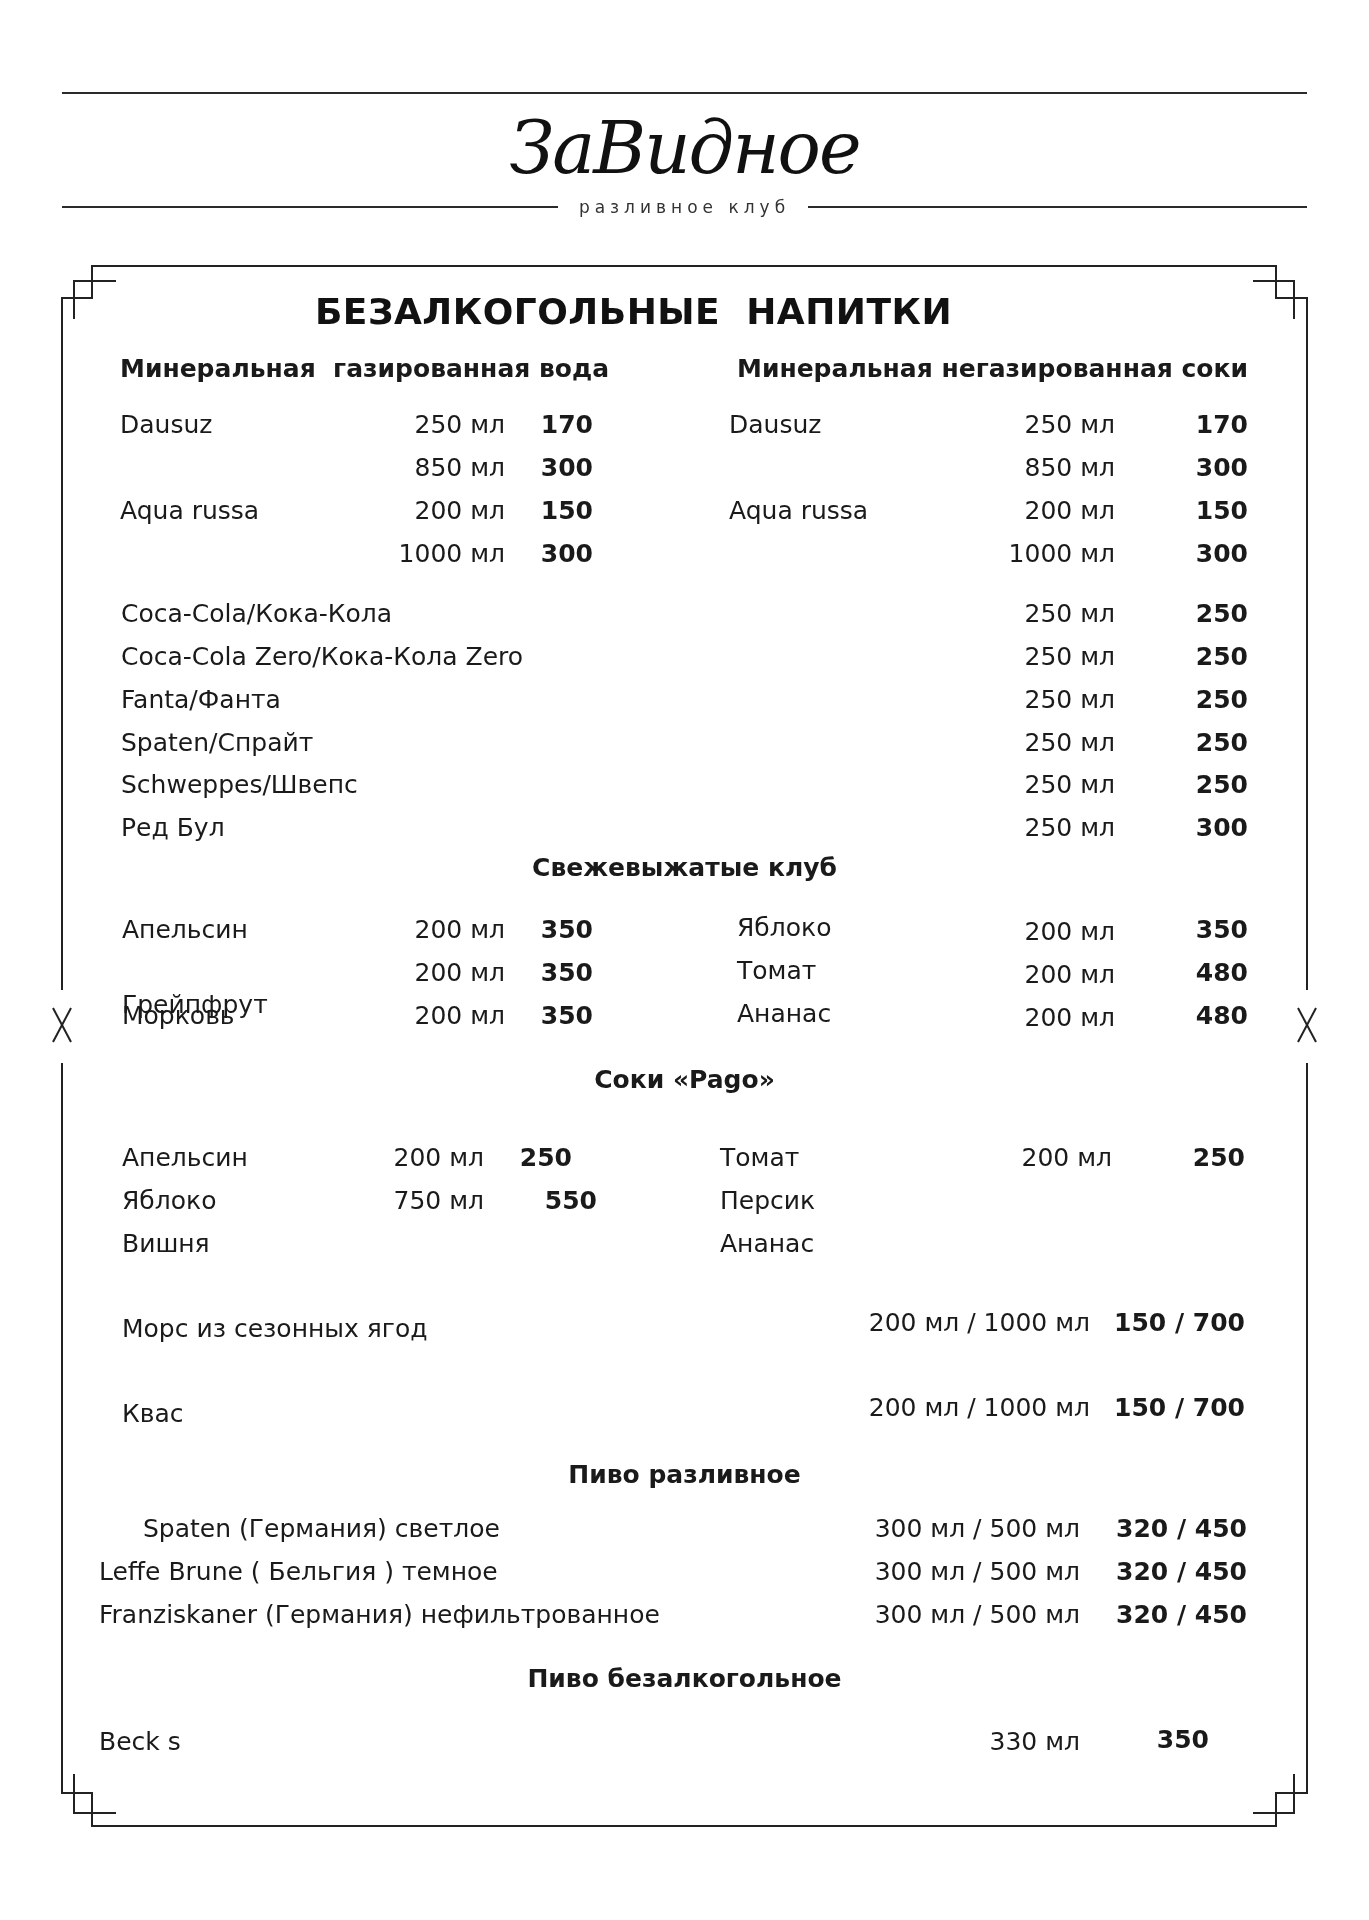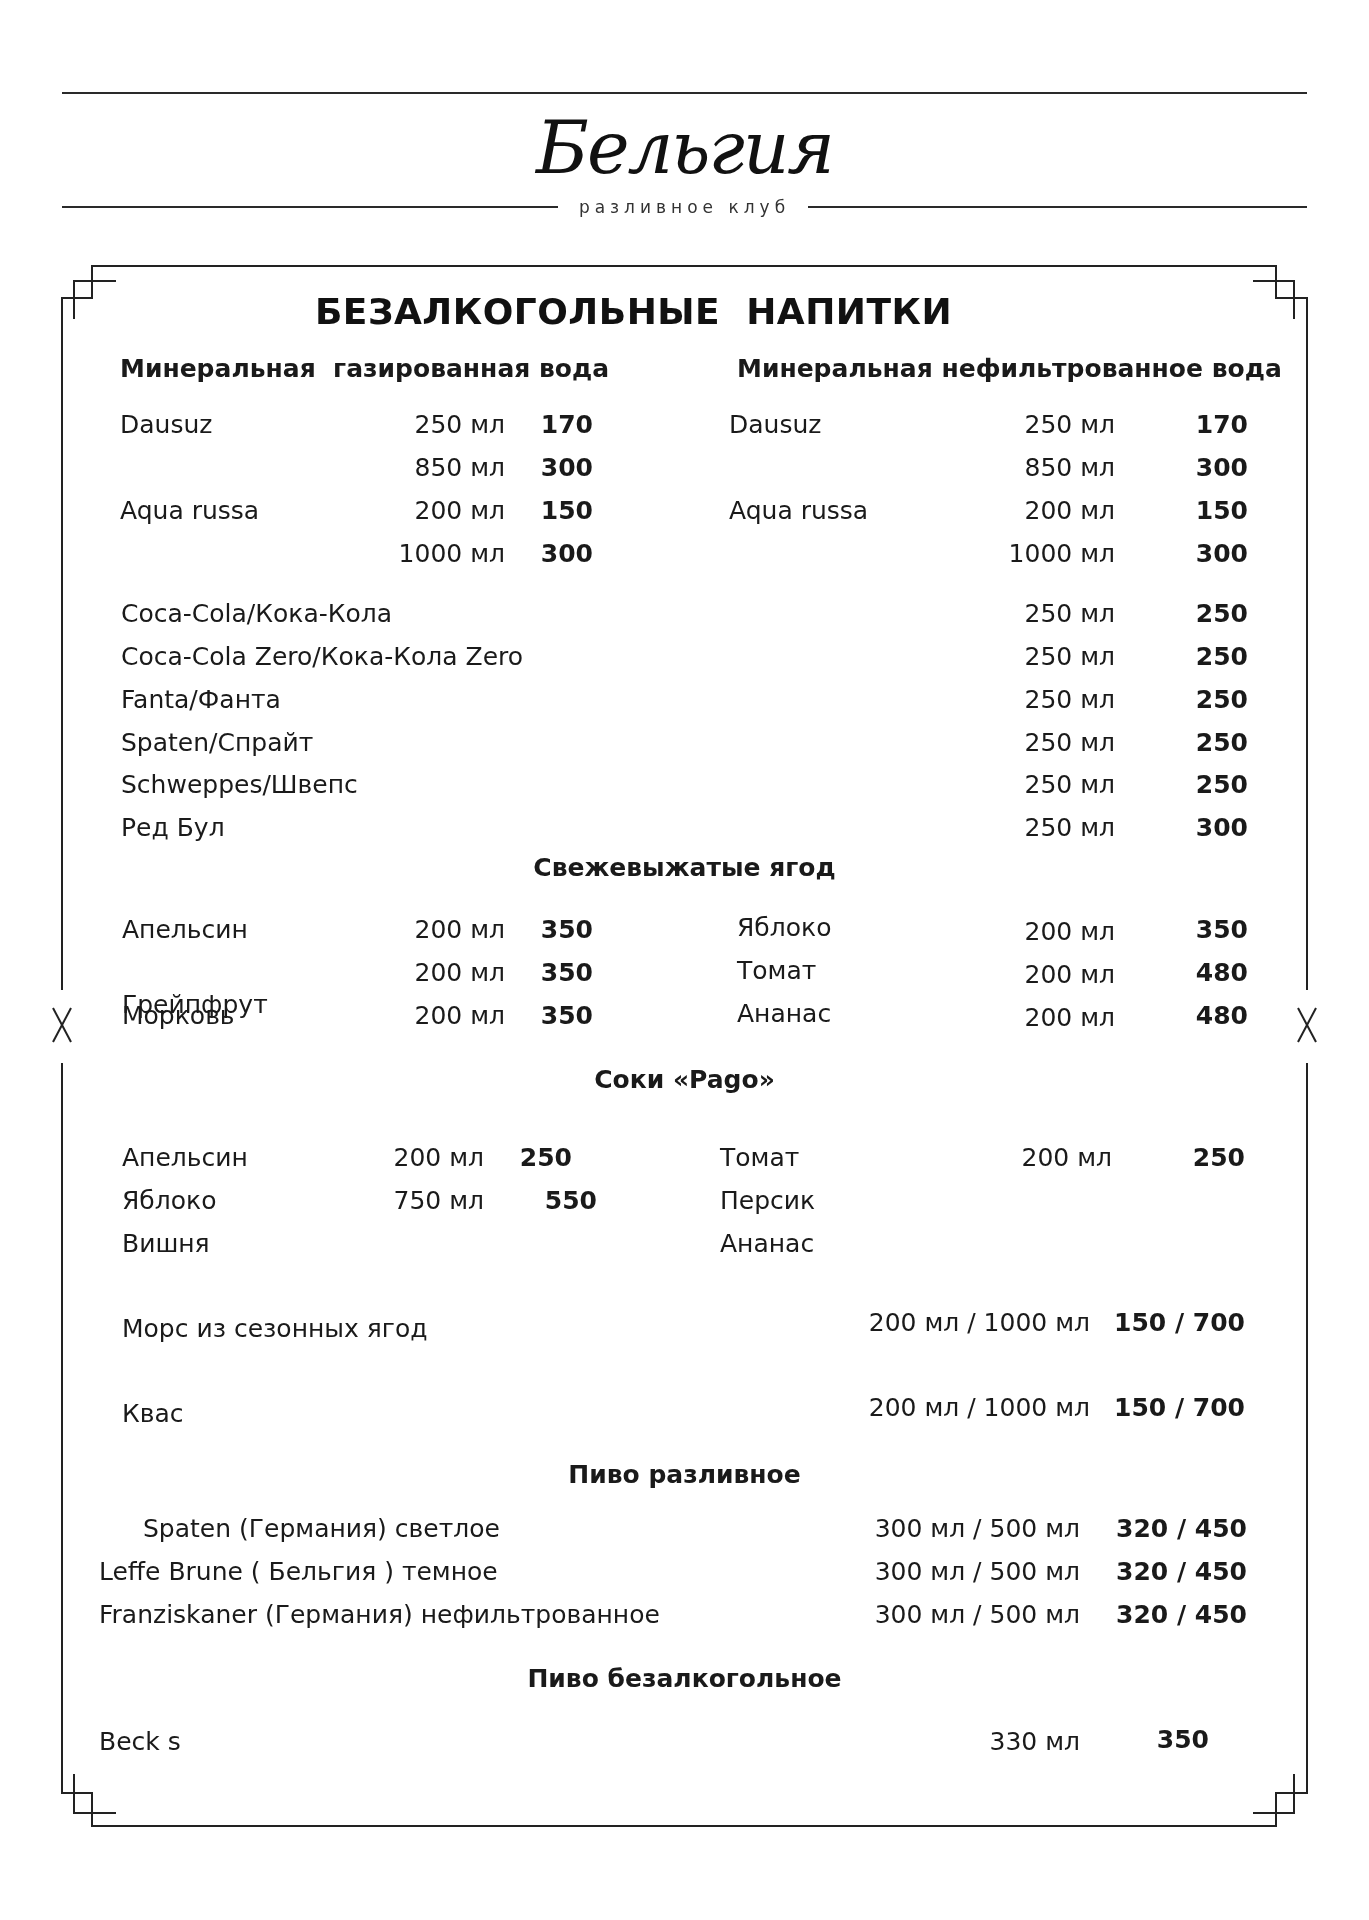--- a/index.html
+++ b/index.html
@@ -18,21 +18,21 @@
   .sub-c { position: absolute; left: 0; width: 1369px; text-align: center; }
   .t { position: absolute; font-size: 25px; line-height: 30px; white-space: nowrap; color: #1a1a1a; }
   .r { text-align: right; }
   .b { font-weight: bold; }
   svg { position: absolute; left: 0; top: 0; }
 </style>
 </head>
 <body>
 
 <div class="line" style="left:62px; top:92px; width:1245px; height:2px;"></div>
-<div class="logo">Бельгия</div>
+<div class="logo">ЗаВидное</div>
 <div class="line" style="left:62px; top:206px; width:496px; height:2px;"></div>
 <div class="line" style="left:808px; top:206px; width:499px; height:2px;"></div>
 <div class="subtitle">разливное клуб</div>
 
 <svg width="1369" height="1920">
   <g stroke="#222" stroke-width="2" fill="none">
 
     <polyline points="62,990 62,298 92,298 92,266 1276,266 1276,298 1307,298 1307,990"></polyline>
     <polyline points="74,319 74,281 116,281"></polyline>
     <polyline points="1253,281 1294,281 1294,319"></polyline>
@@ -49,21 +49,21 @@
     <g>
       <line x1="1298" y1="1008" x2="1316" y2="1042"></line>
       <line x1="1316" y1="1008" x2="1298" y2="1042"></line>
     </g>
   </g>
 </svg>
 
 <div class="title" style="white-space:pre;">БЕЗАЛКОГОЛЬНЫЕ  НАПИТКИ</div>
 
 <div class="abs sub" style="left:120px; top:354px; white-space:pre;">Минеральная  газированная вода</div>
-<div class="abs sub" style="left:737px; top:354px;">Минеральная нефильтрованное вода</div>
+<div class="abs sub" style="left:737px; top:354px;">Минеральная негазированная соки</div>
 
 <div>
   <div>
     <span class="t" style="left:120px; top:410px;">Dausuz</span>
     <span class="t r" style="left:355px; width:150px; top:410px;">250 мл</span>
     <span class="t r b" style="left:513px; width:80px; top:410px;">170</span>
   </div>
   <div>
     <span class="t r" style="left:355px; width:150px; top:453px;">850 мл</span>
     <span class="t r b" style="left:513px; width:80px; top:453px;">300</span>
@@ -126,21 +126,21 @@
     <span class="t r" style="left:965px; width:150px; top:770px;">250 мл</span>
     <span class="t r b" style="left:1168px; width:80px; top:770px;">250</span>
   </div>
   <div>
     <span class="t" style="left:121px; top:813px;">Ред Бул</span>
     <span class="t r" style="left:965px; width:150px; top:813px;">250 мл</span>
     <span class="t r b" style="left:1168px; width:80px; top:813px;">300</span>
   </div>
 </div>
 
-<div class="sub sub-c" style="top:853px;">Свежевыжатые ягод</div>
+<div class="sub sub-c" style="top:853px;">Свежевыжатые клуб</div>
 <div>
   <div>
     <span class="t" style="left:122px; top:915px;">Апельсин</span>
     <span class="t r" style="left:355px; width:150px; top:915px;">200 мл</span>
     <span class="t r b" style="left:513px; width:80px; top:915px;">350</span>
   </div>
   <div>
     <span class="t" style="left:122px; top:958px;margin-top:32px;">Грейпфрут</span>
     <span class="t r" style="left:355px; width:150px; top:958px;">200 мл</span>
     <span class="t r b" style="left:513px; width:80px; top:958px;">350</span>

